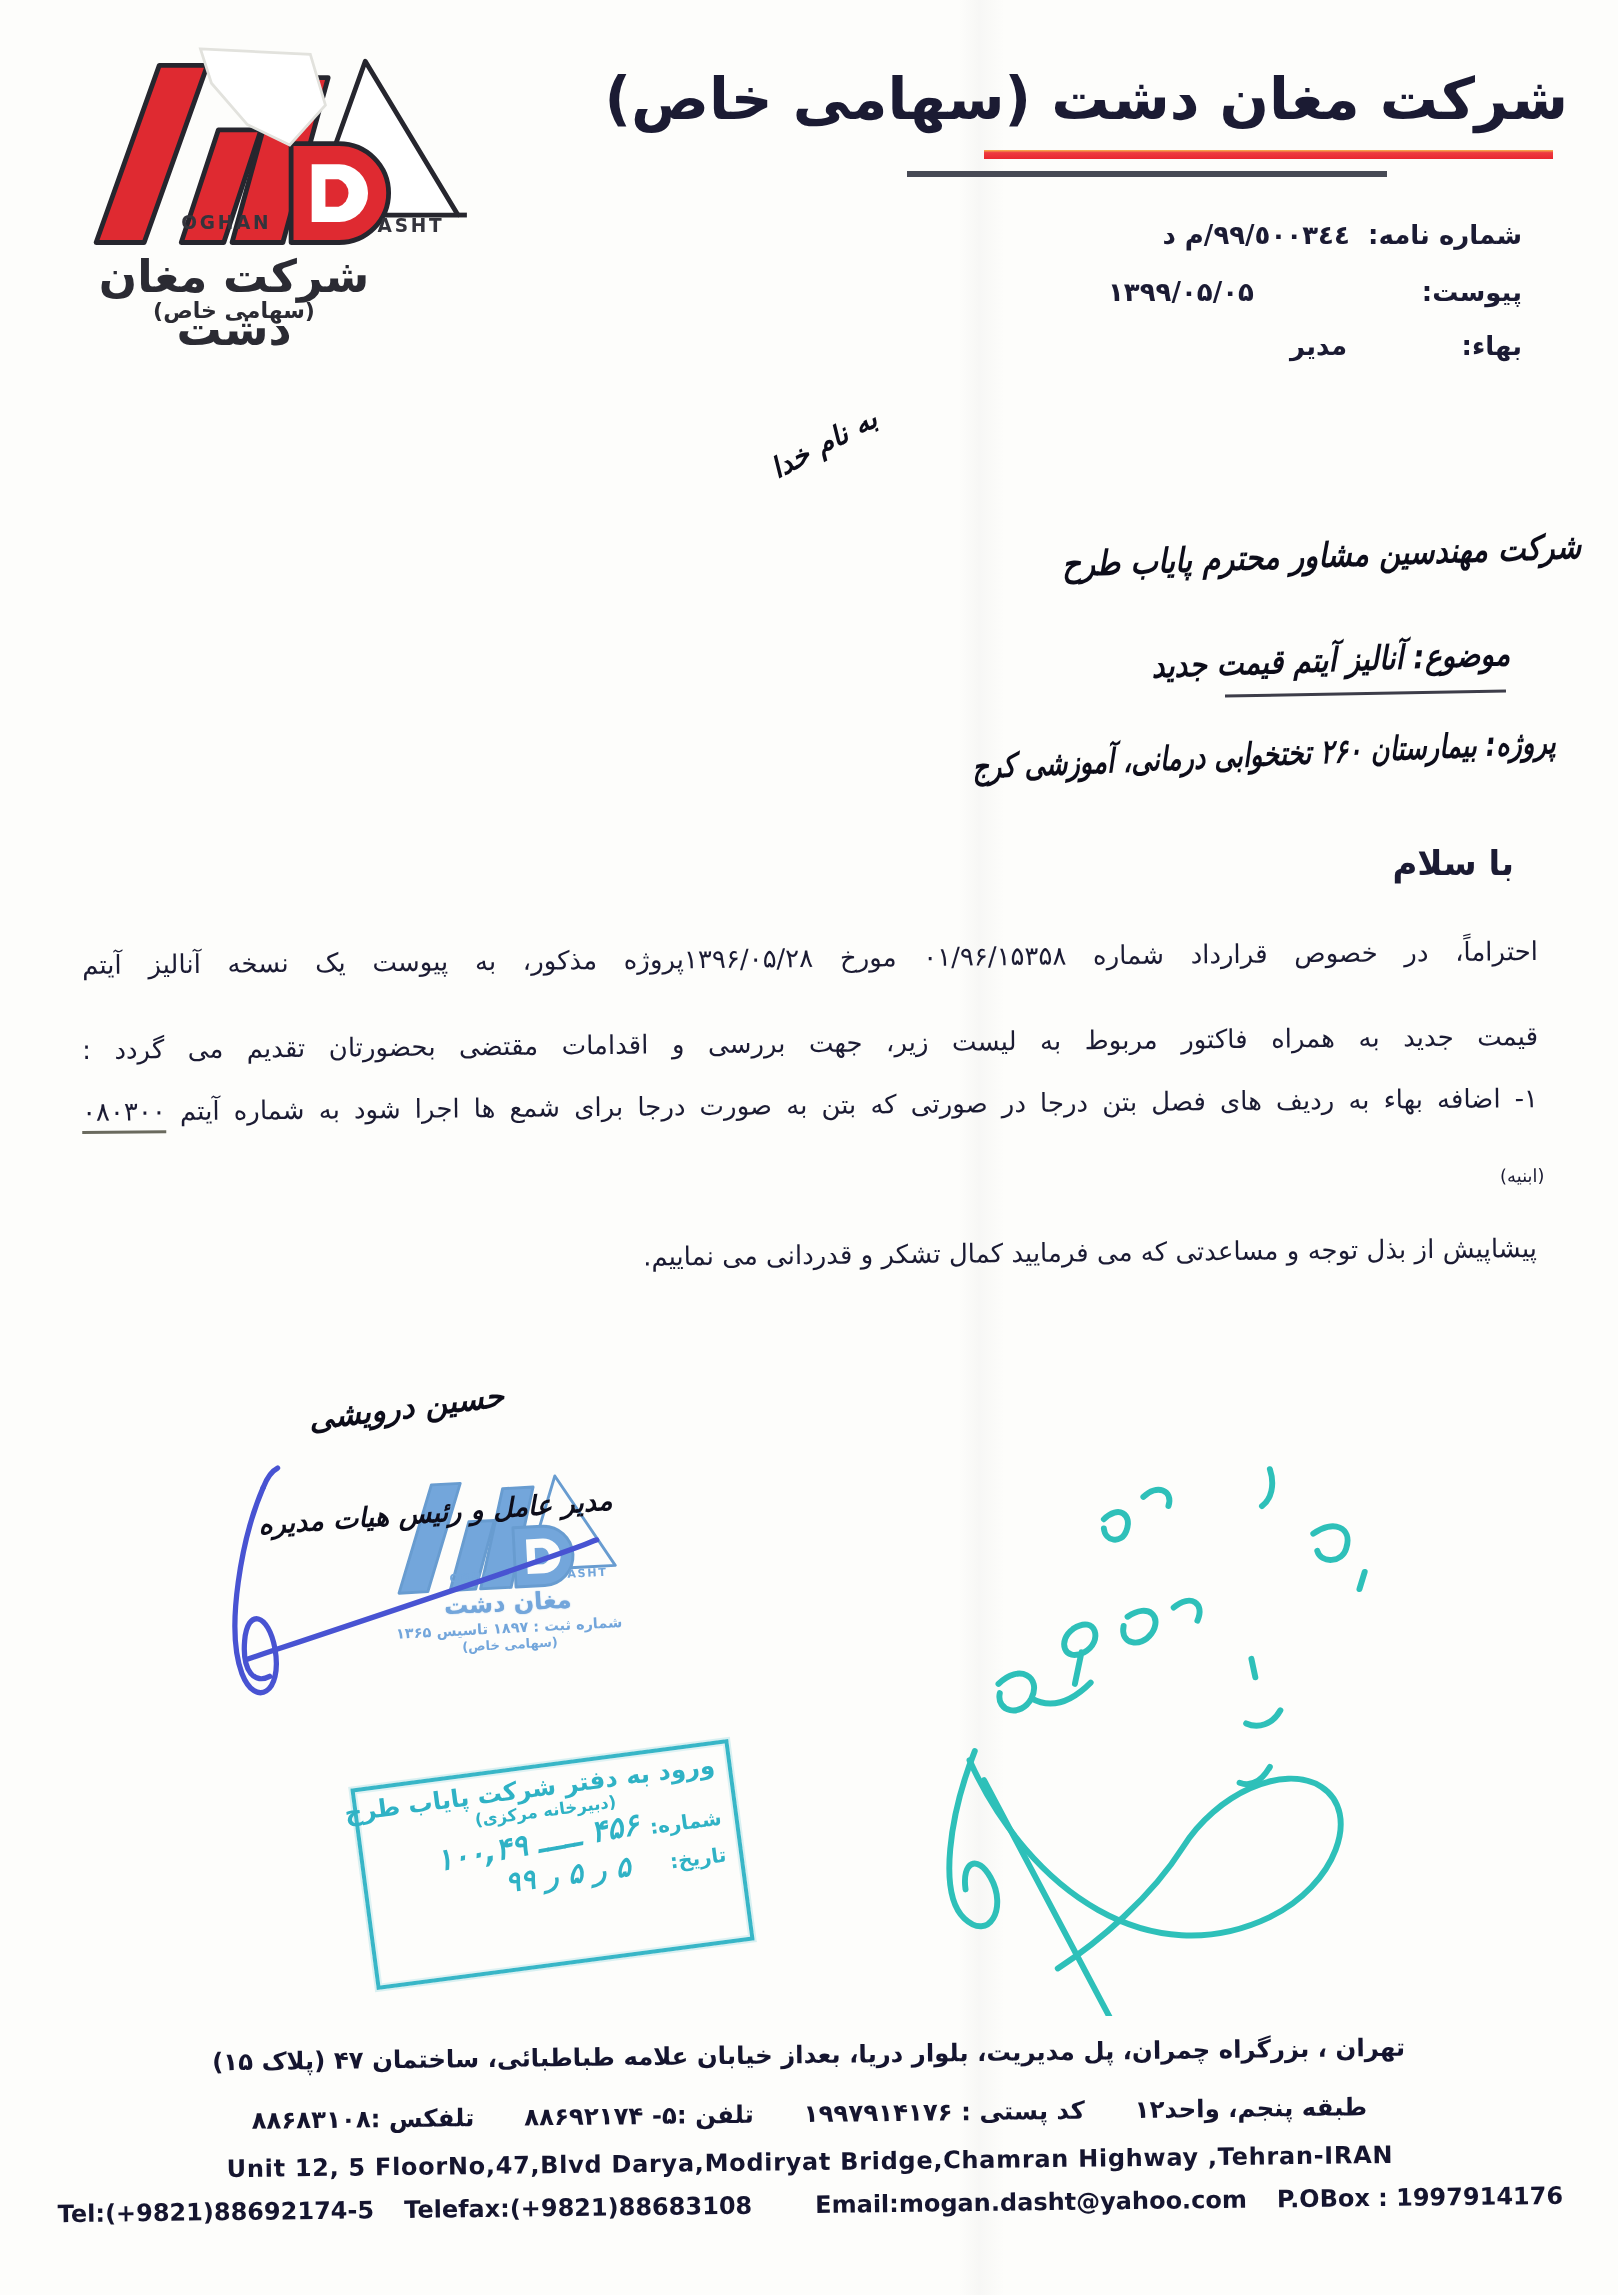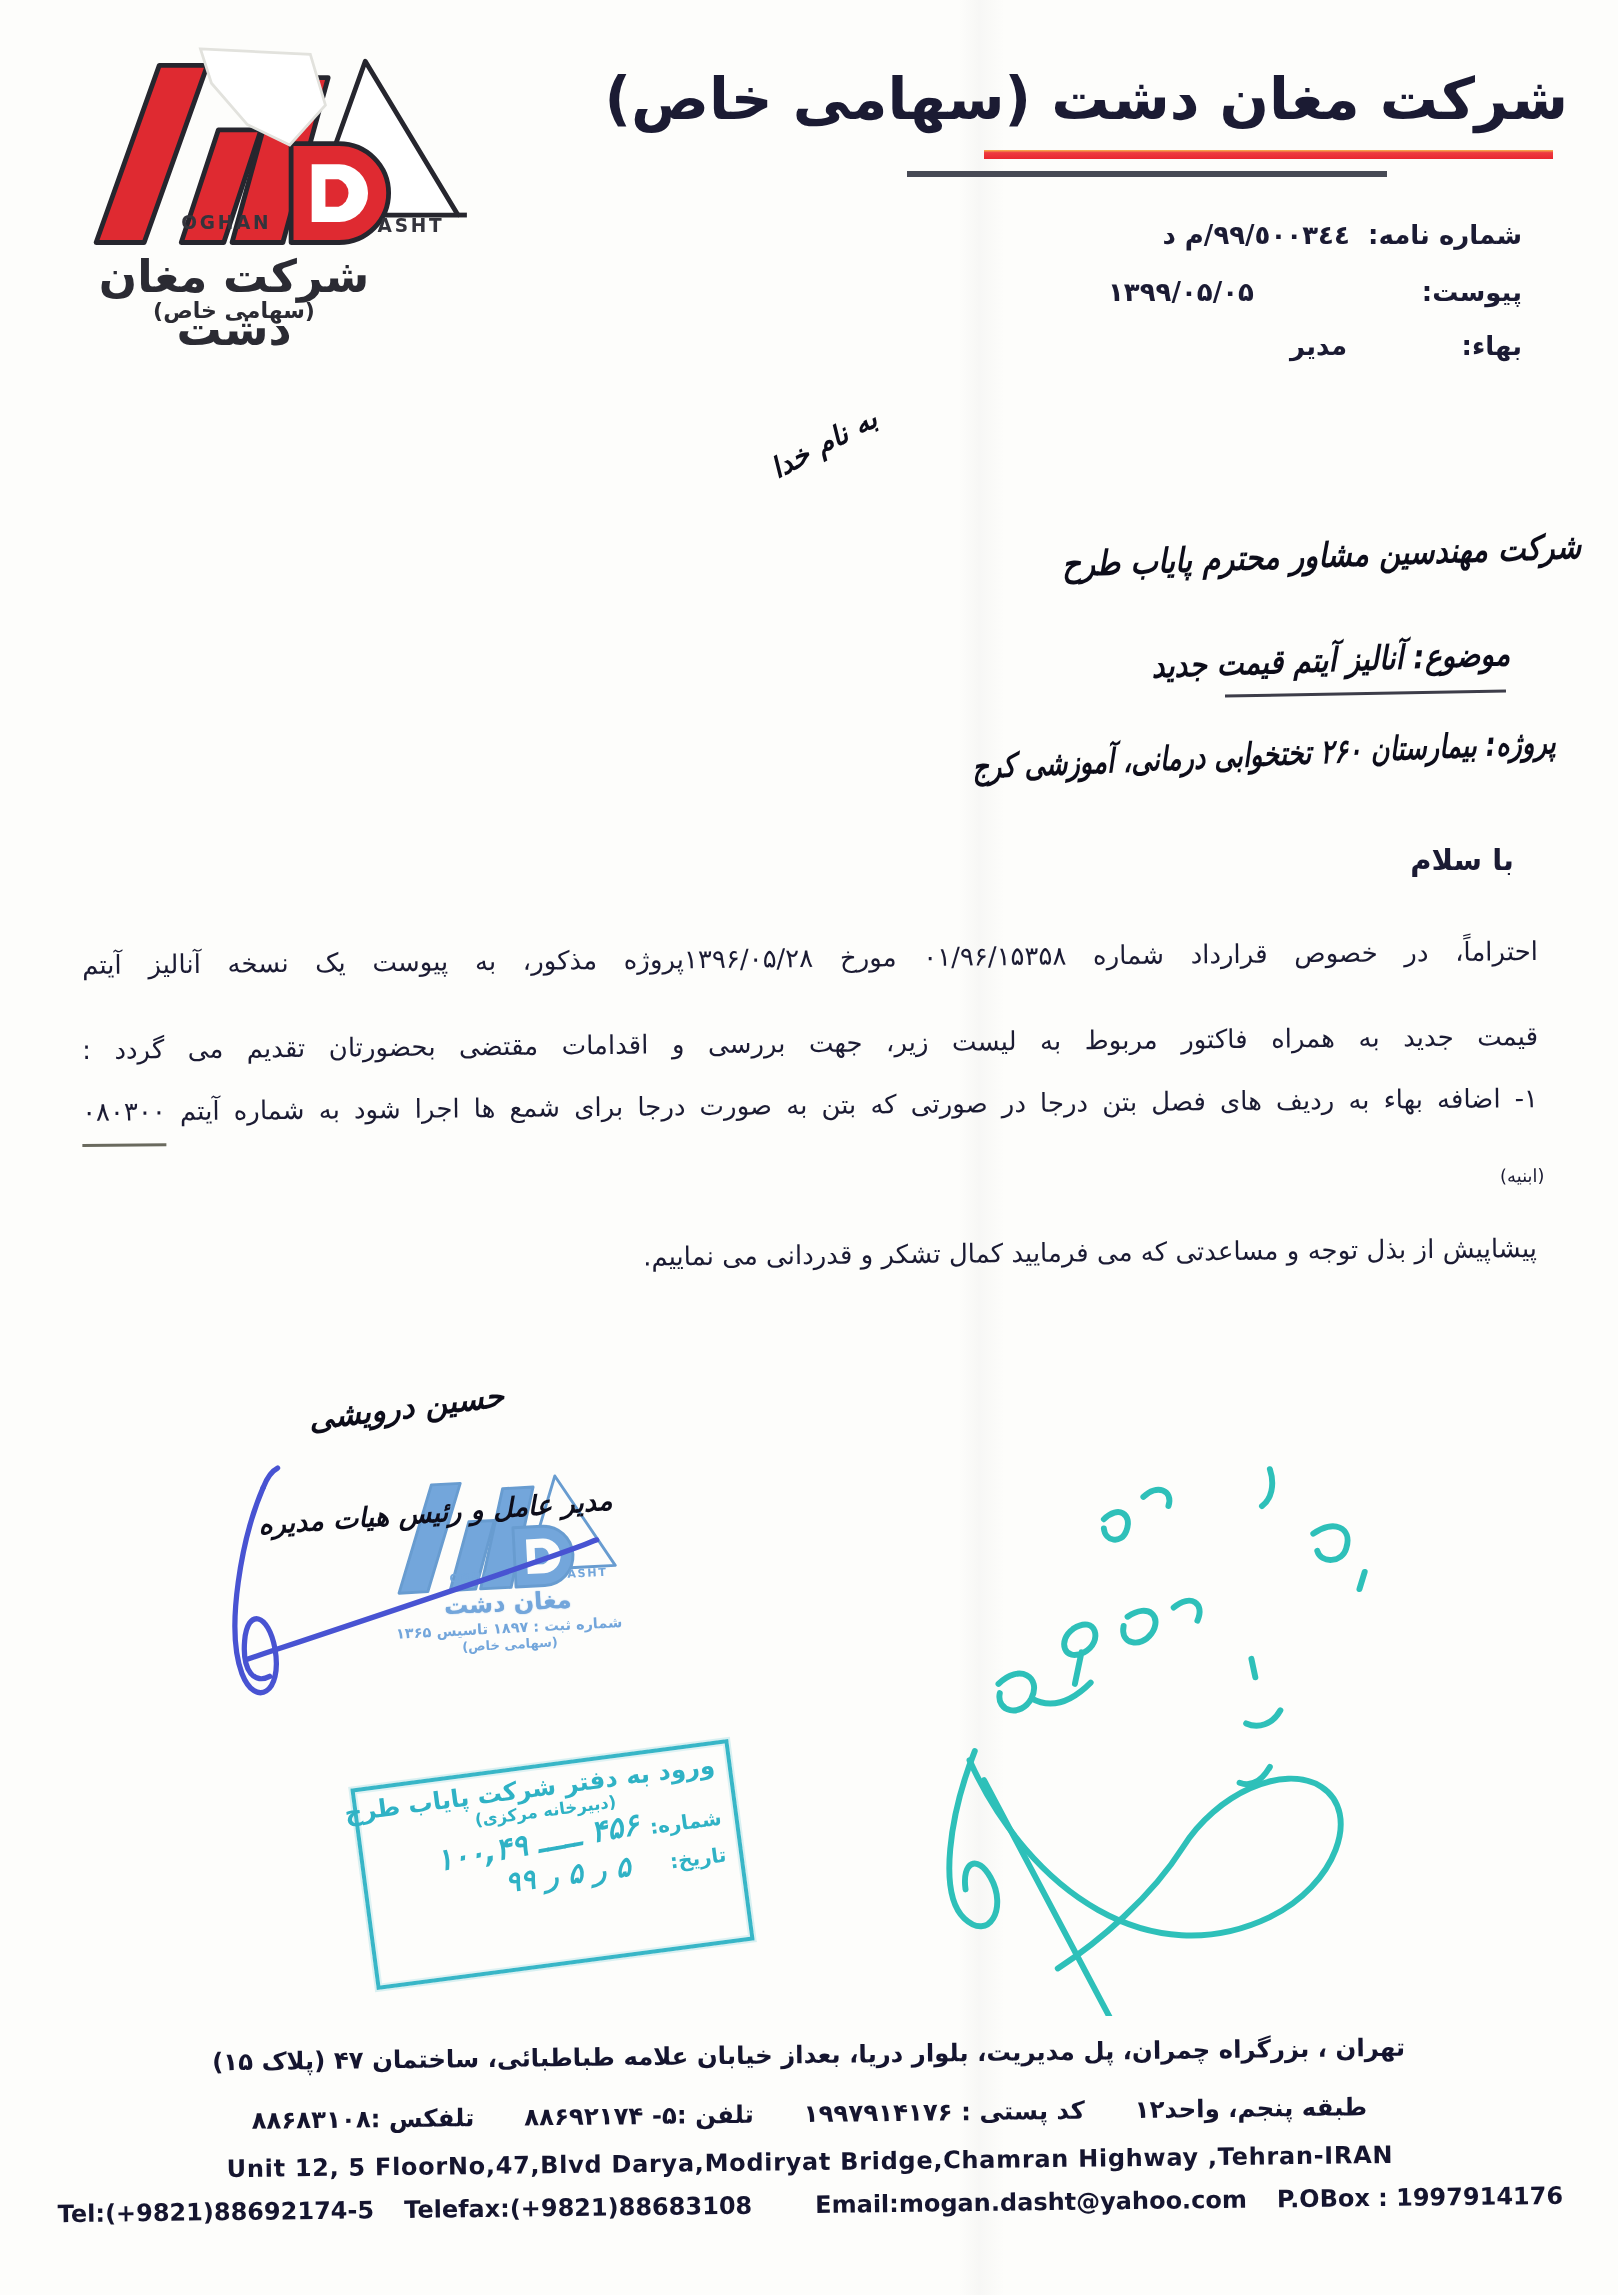--- a/index.html
+++ b/index.html
@@ -29,29 +29,29 @@
   .meta-row1{right:97px;top:220px;text-align:center;}
   .meta-row2{right:97px;top:277px;width:414px;display:flex;justify-content:space-between;direction:rtl;}
   .meta-row3{right:97px;top:331px;width:232px;display:flex;justify-content:space-between;direction:rtl;}
 
   
   .basmala{left:766px;top:427px;font-size:28px;transform:rotate(-28deg);}
   .addr1{right:38px;top:526px;font-size:34px;transform-origin:right center;transform:rotate(-2deg) scaleX(.86);}
   .addr2{right:109px;top:634px;font-size:33px;transform-origin:right center;transform:rotate(-2deg) scaleX(.86);}
   .subject-underline{left:1225px;top:692px;width:281px;height:3.3px;background:#3d3d49;transform:rotate(-1deg);}
   .addr3{right:63px;top:722px;font-size:33px;transform-origin:right center;transform:rotate(-2.5deg) scaleX(.78);}
-  .salam{right:105px;top:843px;font-size:29px;font-weight:bold;}
+  .salam{right:105px;top:843px;font-size:34px;font-weight:bold;}
 
   
   .bline{left:82px;width:1456px;font-size:26px;direction:rtl;transform:rotate(-0.55deg);transform-origin:right center;}
   .bjust{text-align:justify;text-align-last:justify;}
   .b1{top:936px;}
   .b2{top:1021px;}
   .b3{top:1083px;}
-  .num-underline{border-bottom:3.3px solid #6a6a5e;padding-bottom:17px;}
+  .num-underline{border-bottom:3.3px solid #6a6a5e;padding-bottom:4px;}
   .b4{right:74px;top:1165px;font-size:18px;transform:rotate(-0.55deg);}
   .b5{right:82px;top:1233px;font-size:26px;transform:rotate(-0.55deg);transform-origin:right center;white-space:nowrap;}
 
   
   .sig-name{left:308px;top:1389px;font-size:31px;transform:rotate(-7deg);}
   .sig-title{left:258px;top:1497px;font-size:27px;transform:rotate(-4deg);z-index:5;}
   .stamp-blue{left:364px;top:1467px;width:283px;text-align:center;transform:rotate(-3deg);
               opacity:.85;z-index:2;color:#5b97d6;}
   .stamp-script{font-size:24px;font-weight:bold;letter-spacing:1.3px;margin-top:-4px;
                 text-shadow:0 0 1.3px rgba(91,151,214,.9);}

